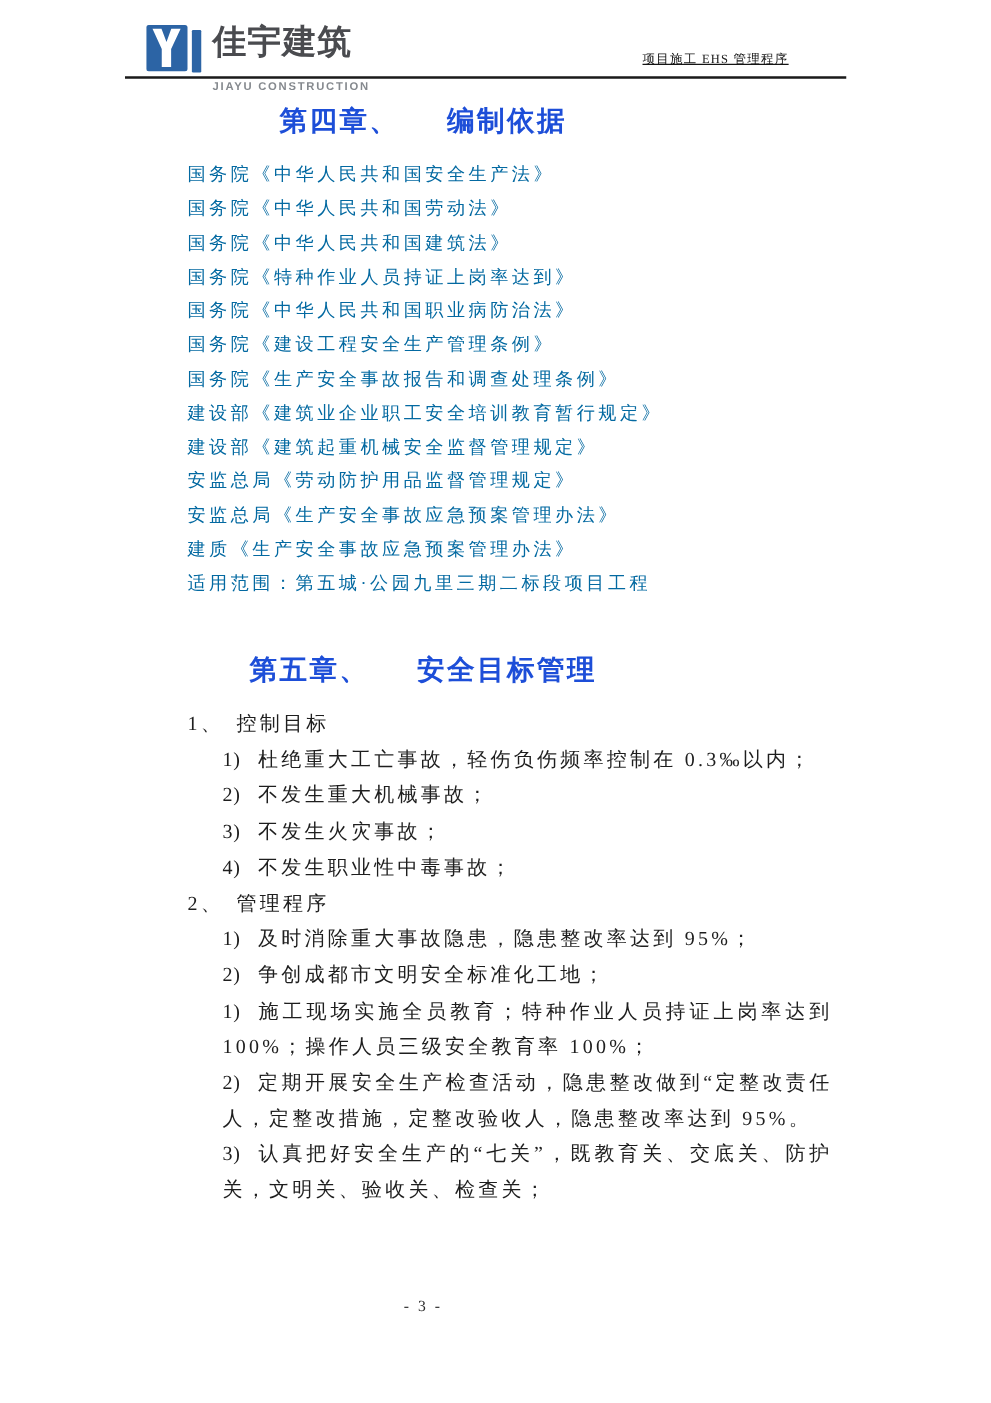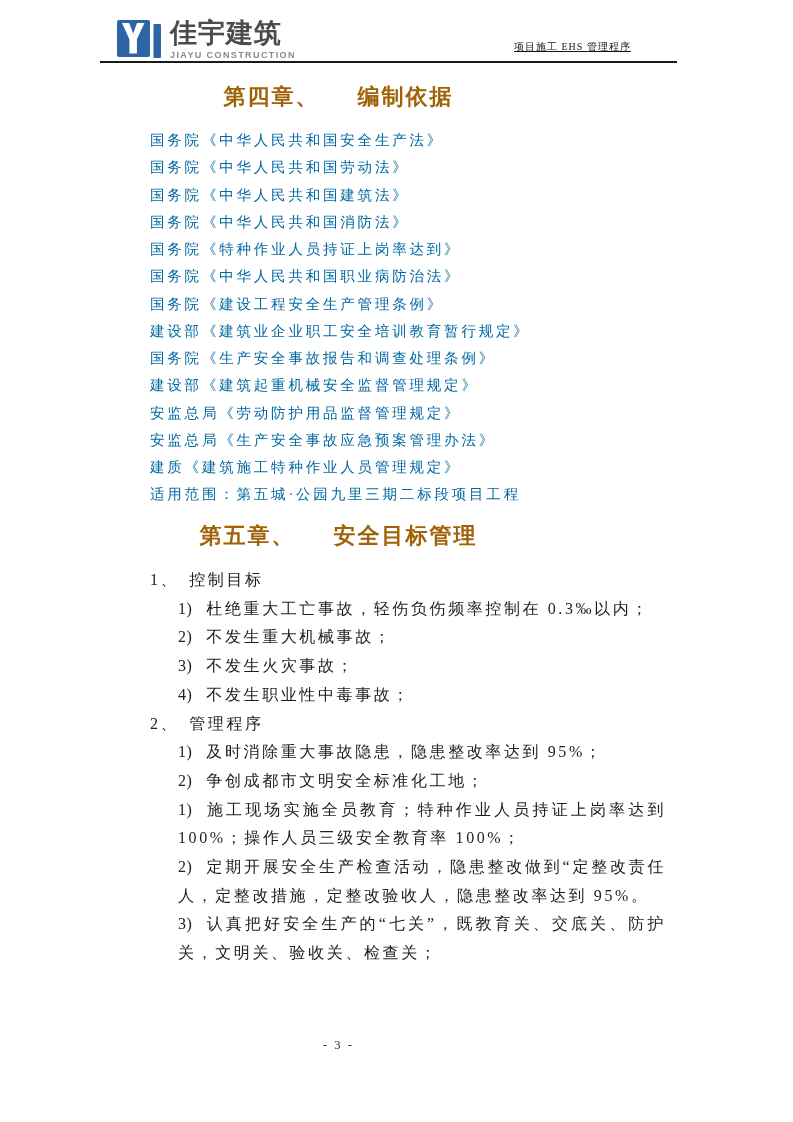--- a/index.html
+++ b/index.html
@@ -30,21 +30,21 @@
     line-height: 27px;
     letter-spacing: 1px;
     color: #4a4b4f;
   }
   .company-en {
     font-family: "Liberation Sans", "DejaVu Sans", sans-serif;
     font-weight: bold;
     font-size: 9px;
     letter-spacing: 1.4px;
     color: #85898e;
-    margin-top: 3px;
+    margin-top: 17px;
   }
   .doc-title {
     position: absolute;
     left: 514px;
     top: 40px;
     font-size: 10px;
     letter-spacing: 1px;
     color: #141414;
     white-space: nowrap;
     text-decoration: underline;
@@ -60,21 +60,21 @@
 
   
   .chapter-title {
     position: absolute;
     left: 0;
     width: 100%;
     text-align: center;
     font-weight: bold;
     font-size: 22px;
     letter-spacing: 2px;
-    color: #a16207;
+    color: #1d4ed8;
     white-space: nowrap;
   }
   .ch4-title { top: 82px; }
   .ch5-title { top: 521px; }
   .title-gap { display: inline-block; width: 38px; }
 
   
   .ch4-list {
     position: absolute;
     left: 150px;
@@ -137,30 +137,29 @@
   <div class="header-rule"></div>
 
   <div class="chapter-title ch4-title">
     <span>第四章、</span><span class="title-gap"></span><span>编制依据</span>
   </div>
 
   <div class="ch4-list">
     <div>国务院《中华人民共和国安全生产法》</div>
     <div>国务院《中华人民共和国劳动法》</div>
     <div>国务院《中华人民共和国建筑法》</div>
-    <div>国务院《中华人民共和国消防法》</div>
     <div>国务院《特种作业人员持证上岗率达到》</div>
     <div>国务院《中华人民共和国职业病防治法》</div>
     <div>国务院《建设工程安全生产管理条例》</div>
+    <div>国务院《生产安全事故报告和调查处理条例》</div>
     <div>建设部《建筑业企业职工安全培训教育暂行规定》</div>
-    <div>国务院《生产安全事故报告和调查处理条例》</div>
     <div>建设部《建筑起重机械安全监督管理规定》</div>
     <div>安监总局《劳动防护用品监督管理规定》</div>
     <div>安监总局《生产安全事故应急预案管理办法》</div>
-    <div>建质《建筑施工特种作业人员管理规定》</div>
+    <div>建质《生产安全事故应急预案管理办法》</div>
     <div>适用范围：第五城·公园九里三期二标段项目工程</div>
   </div>
 
   <div class="chapter-title ch5-title">
     <span>第五章、</span><span class="title-gap"></span><span>安全目标管理</span>
   </div>
 
   <div class="ch5-content">
 
     <div class="sec-head">

